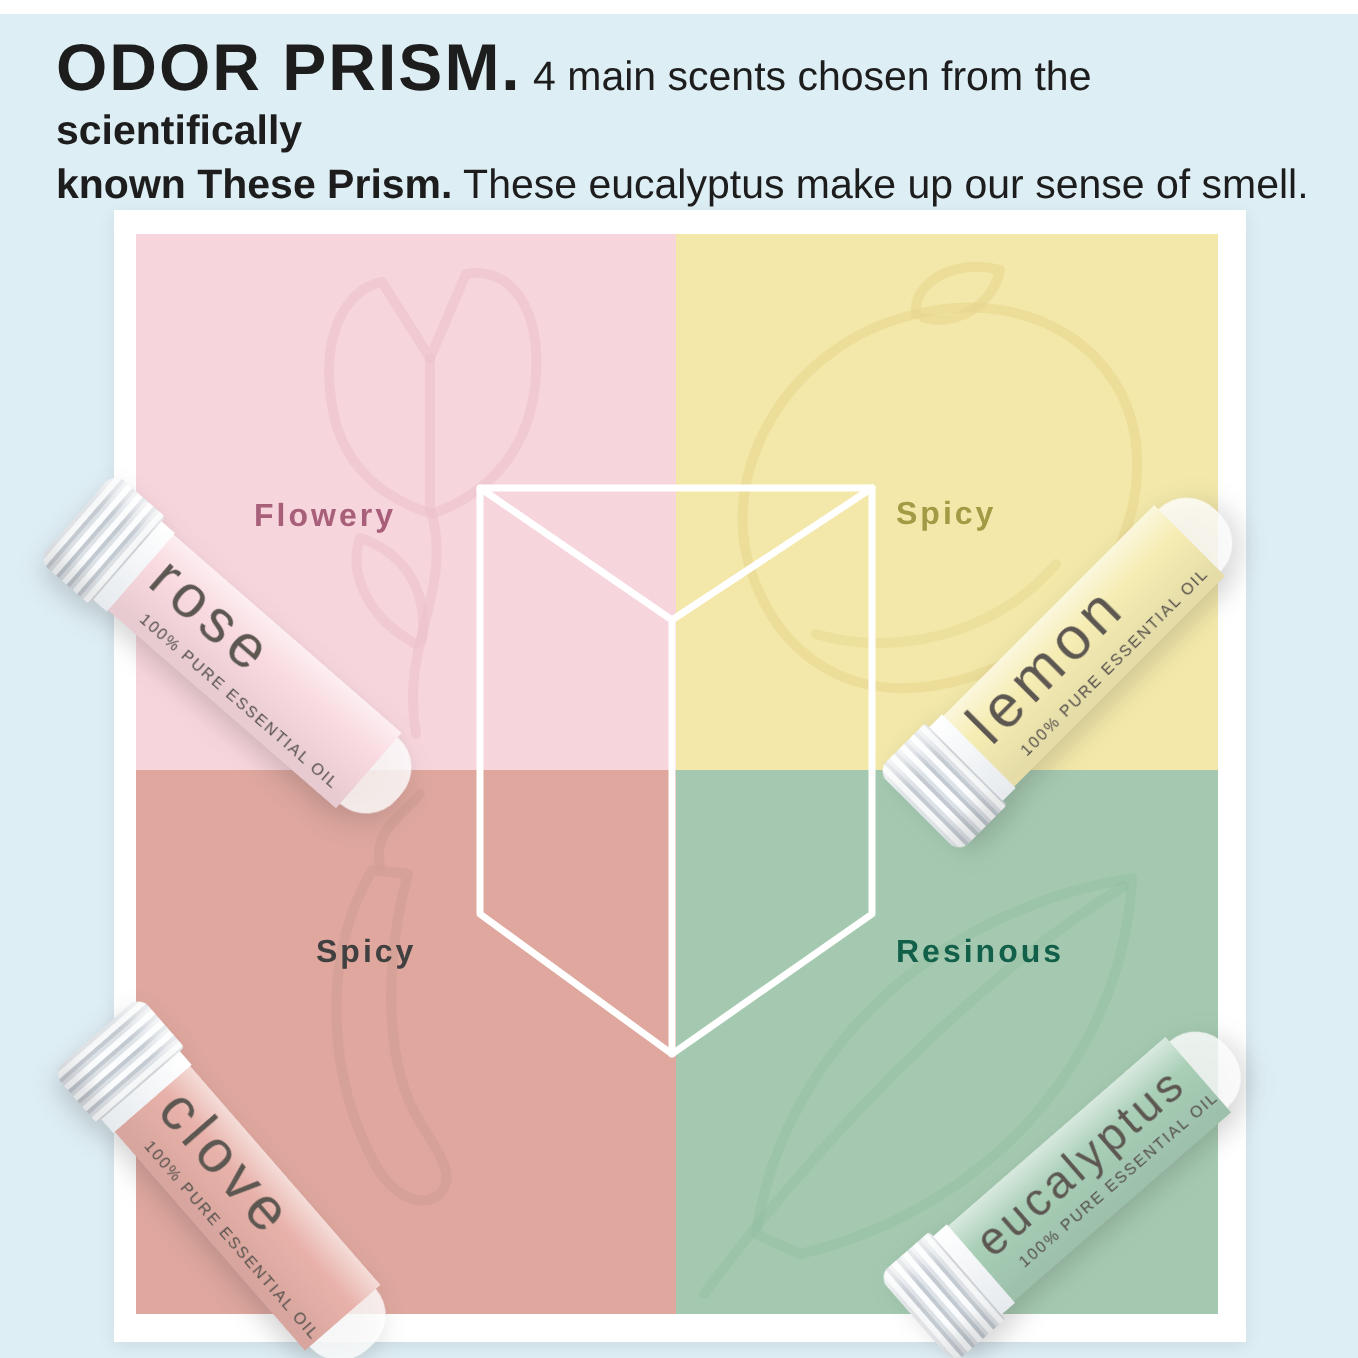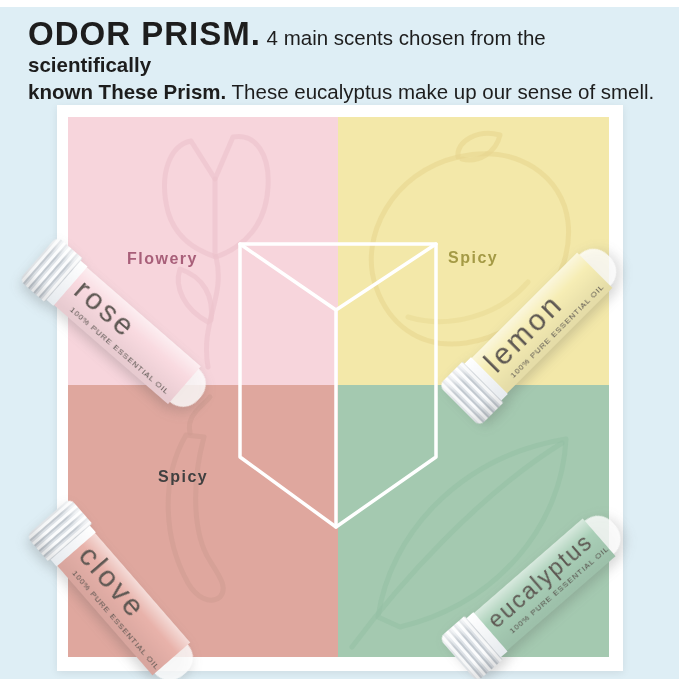--- a/index.html
+++ b/index.html
@@ -95,20 +95,21 @@
                    C124,148 124,96 136,52 Z" stroke-width="5" opacity="0.6"></path>
         </svg>
         <span class="qlabel" style="color: #404040;">Spicy</span>
       </div>
 
       <div class="quad q3" style="background-color: rgb(164, 201, 176);">
         <svg class="wm wm-leaf" width="271" height="272" viewBox="0 0 271 272">
           <path d="M40,232 C52,150 120,72 228,54 C224,138 162,218 62,242 Z" stroke-width="5" opacity="0.55"></path>
           <path d="M14,262 C60,200 140,110 224,58" stroke-width="5" opacity="0.55"></path>
         </svg>
+        <span class="qlabel" style="color: rgb(19, 96, 74);">Resinous</span>
       </div>
     </div>
 
     <svg class="prism" width="541" height="540" viewBox="0 0 541 540">
       <path d="M172,127 H368 V340 L268,410 L172,340 Z" style="stroke: rgb(255, 255, 255);"></path>
       <path d="M172,127 L268,193 L368,127 M268,193 V410" style="stroke: rgb(255, 255, 255);"></path>
     </svg>
   </div>
 
   <div class="tube tube-rose">

